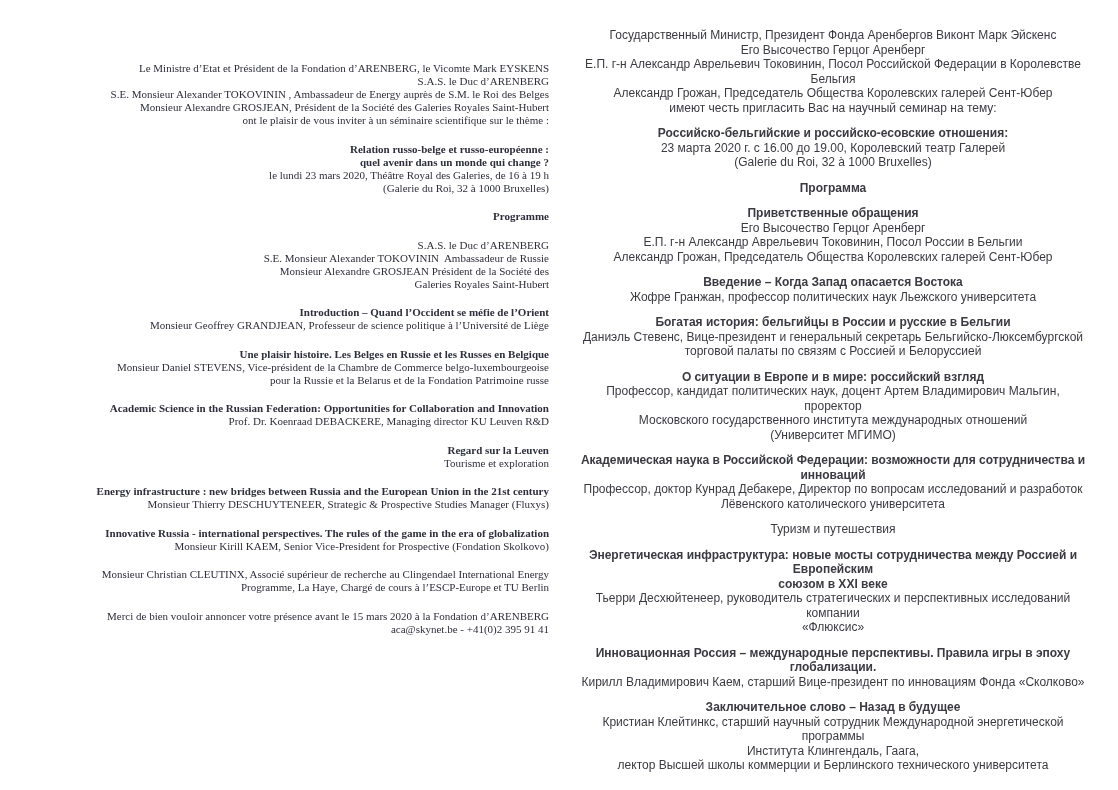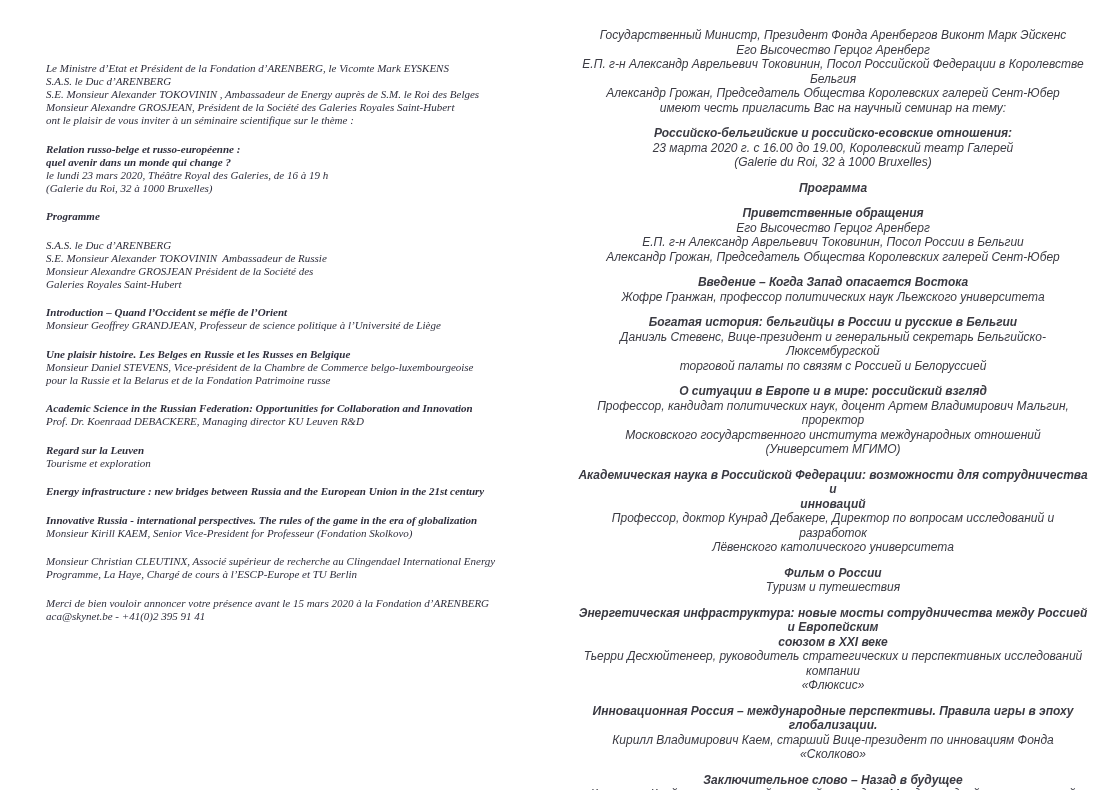--- a/index.html
+++ b/index.html
@@ -2,28 +2,28 @@
 <html style="--page-bg: #ffffff; --left-text: #2e2e3c; --right-text: #3a3a42;"><head>
 <meta charset="utf-8">
 <style>
   html, body { margin: 0; padding: 0; background: #ffffff; }
   .spread {
     width: 1118px; height: 790px;
     display: flex; overflow: hidden;
     background: var(--page-bg, #ffffff);
     font-kerning: normal;
   }
-  .page { box-sizing: border-box; height: 624px; font-style: italic; }
+  .page { box-sizing: border-box; height: 624px; }
   .page-left {
     width: 559px;
     padding: 62px 10px 0 46px;
     font-family: "Liberation Serif", "DejaVu Serif", serif;
     font-size: 11px; line-height: 13px;
     color: var(--left-text, #2e2e3c);
-    text-align: left;
+    text-align: right;
   }
   .page-right {
     width: 559px;
     padding: 28px 30px 0 19px;
     font-family: "Liberation Sans", "DejaVu Sans", sans-serif;
     font-size: 12px; line-height: 14.5px;
     color: var(--right-text, #3a3a42);
     text-align: center;
   }
   .page-left .block  { margin-bottom: 15.5px; }
@@ -70,24 +70,25 @@
       <div class="block">
         <div class="line bold">Academic Science in the Russian Federation: Opportunities for Collaboration and Innovation</div>
         <div class="line">Prof. Dr. Koenraad DEBACKERE, Managing director KU Leuven R&amp;D</div>
       </div>
       <div class="block">
         <div class="line bold">Regard sur la Leuven</div>
         <div class="line">Tourisme et exploration</div>
       </div>
       <div class="block">
         <div class="line bold">Energy infrastructure : new bridges between Russia and the European Union in the 21st century</div>
+        <div class="line">Monsieur Thierry DESCHUYTENEER, Strategic &amp; Prospective Studies Manager (Fluxys)</div>
       </div>
       <div class="block">
         <div class="line bold">Innovative Russia - international perspectives. The rules of the game in the era of globalization</div>
-        <div class="line">Monsieur Kirill KAEM, Senior Vice-President for Professeur (Fondation Skolkovo)</div>
+        <div class="line">Monsieur Kirill KAEM, Senior Vice-President for Prospective (Fondation Skolkovo)</div>
       </div>
       <div class="block">
         <div class="line">Monsieur Christian CLEUTINX, Associé supérieur de recherche au Clingendael International Energy</div>
         <div class="line">Programme, La Haye, Chargé de cours à l’ESCP-Europe et TU Berlin</div>
       </div>
       <div class="block">
         <div class="line">Merci de bien vouloir annoncer votre présence avant le 15 mars 2020 à la Fondation d’ARENBERG</div>
         <div class="line">aca@skynet.be - +41(0)2 395 91 41</div>
       </div>
     </div>
@@ -128,21 +129,20 @@
         <div class="line">Московского государственного института международных отношений</div>
         <div class="line">(Университет МГИМО)</div>
       </div>
       <div class="block">
         <div class="line bold">Академическая наука в Российской Федерации: возможности для сотрудничества и</div>
         <div class="line bold">инноваций</div>
         <div class="line">Профессор, доктор Кунрад Дебакере, Директор по вопросам исследований и разработок</div>
         <div class="line">Лёвенского католического университета</div>
       </div>
       <div class="block">
-        <div class="line bold">Фильм о России</div>
         <div class="line">Туризм и путешествия</div>
       </div>
       <div class="block">
         <div class="line bold">Энергетическая инфраструктура: новые мосты сотрудничества между Россией и Европейским</div>
         <div class="line bold">союзом в XXI веке</div>
         <div class="line">Тьерри Десхюйтенеер, руководитель стратегических и перспективных исследований компании</div>
         <div class="line">«Флюксис»</div>
       </div>
       <div class="block">
         <div class="line bold">Инновационная Россия – международные перспективы. Правила игры в эпоху глобализации.</div>

